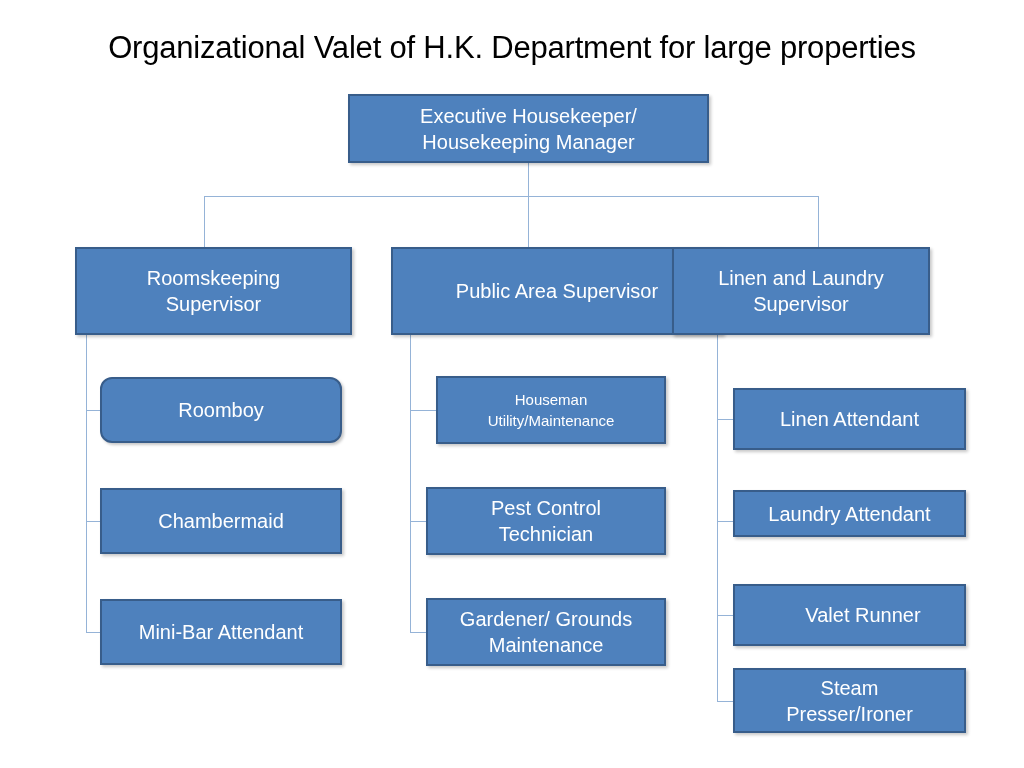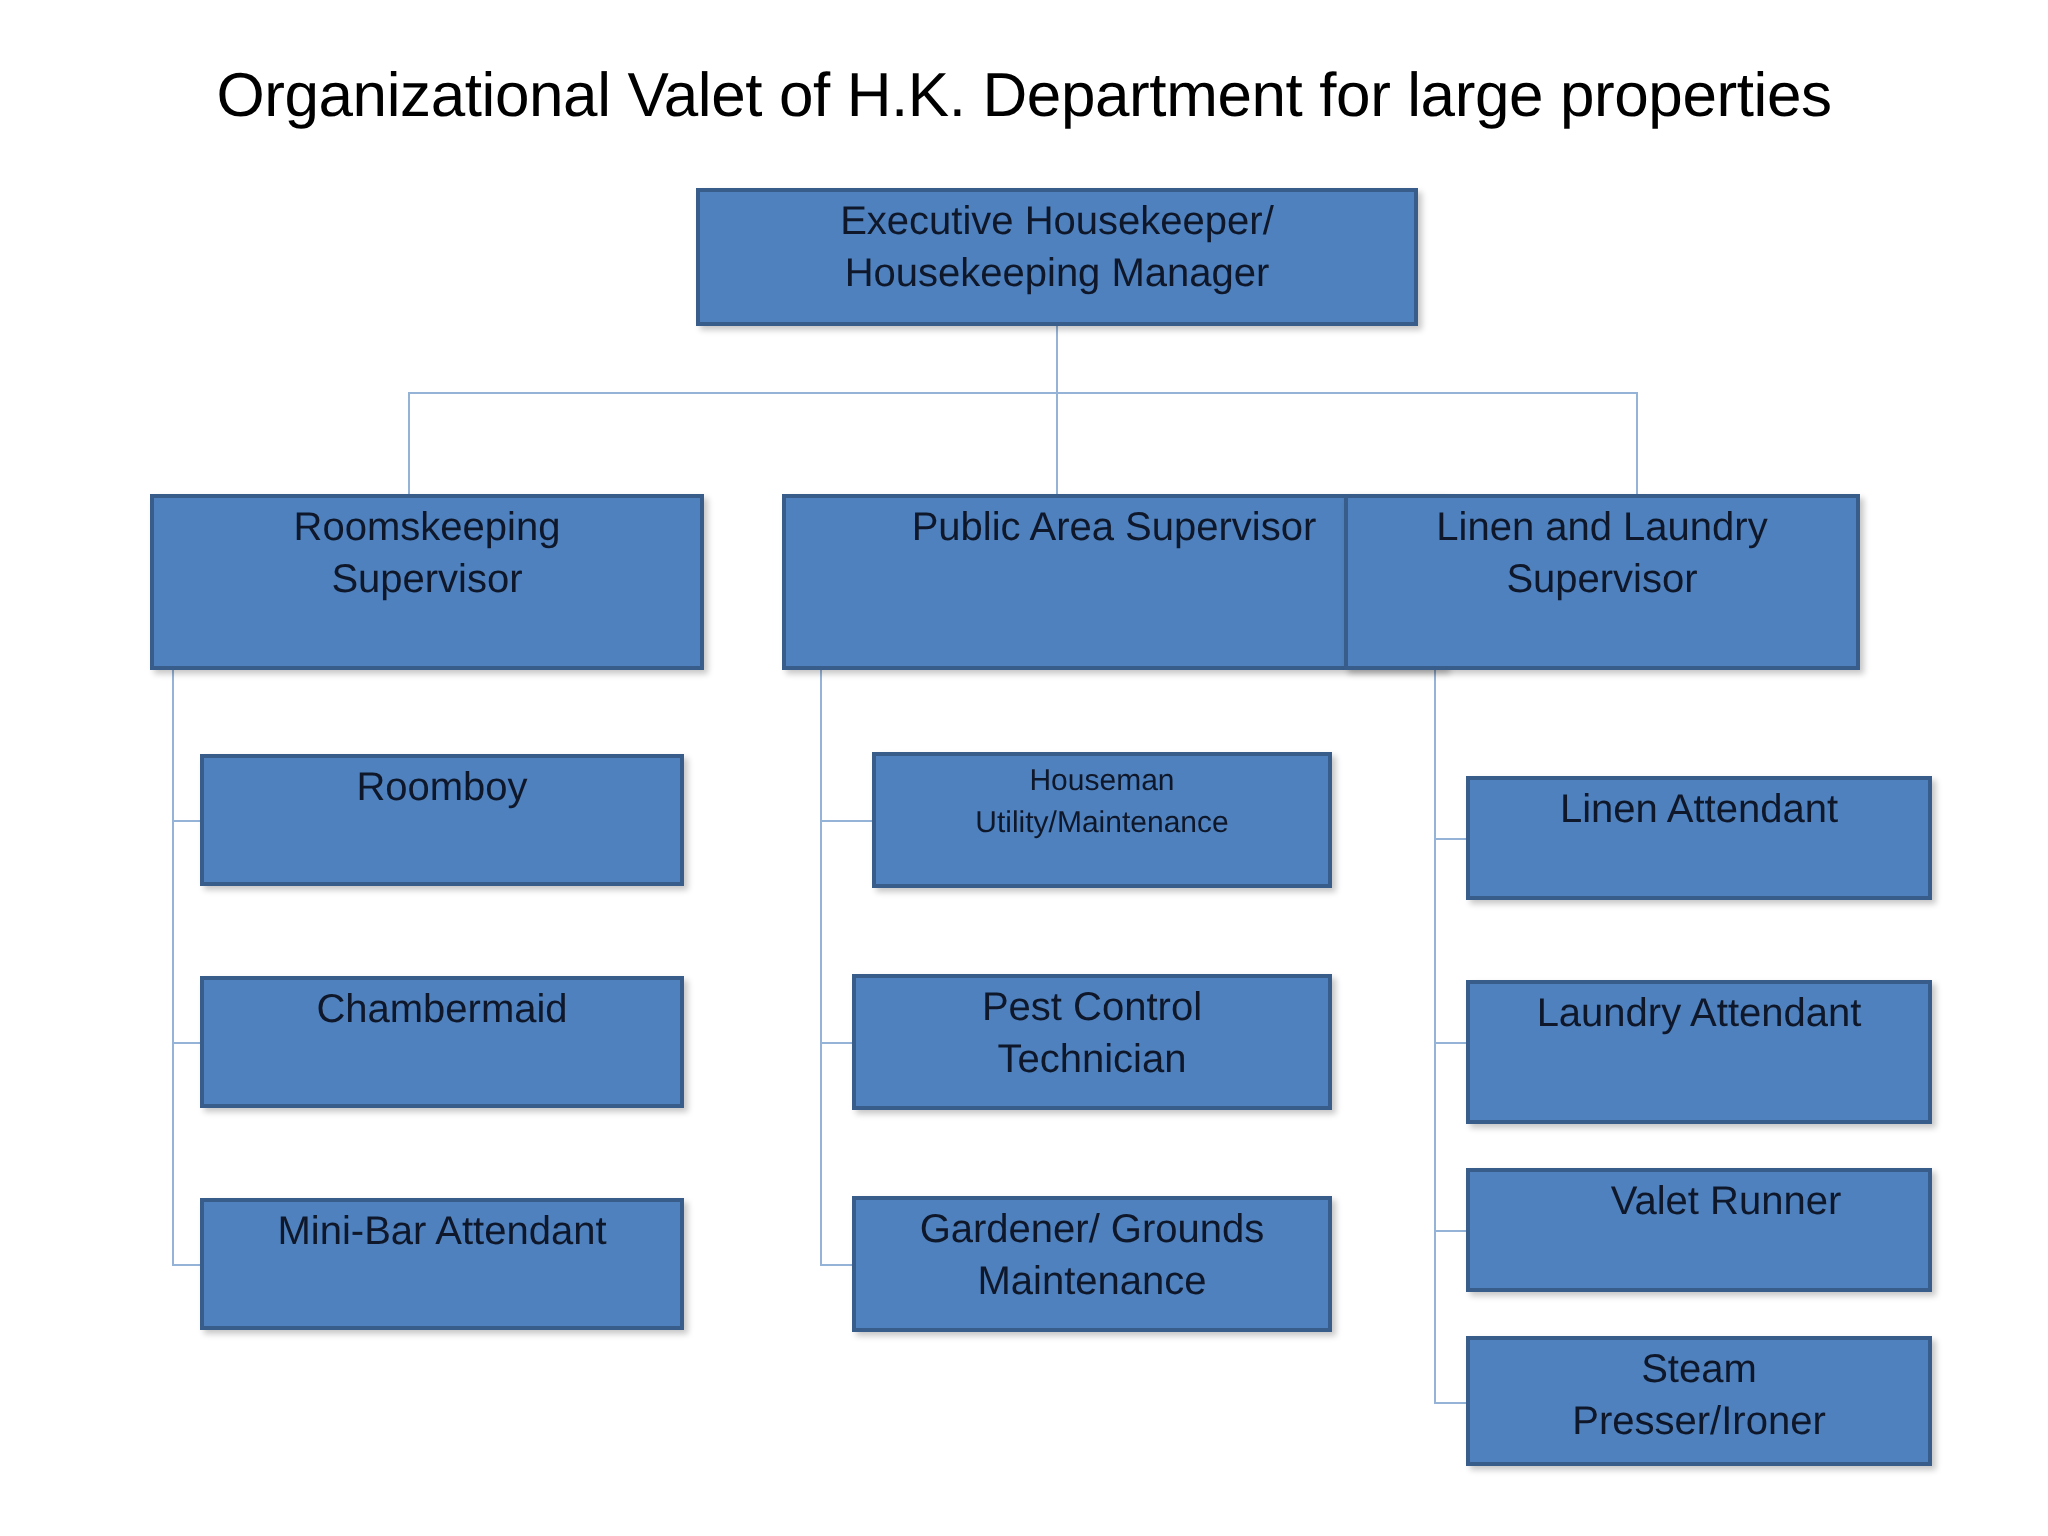--- a/index.html
+++ b/index.html
@@ -33,23 +33,23 @@
     letter-spacing: -0.2px;
     white-space: nowrap;
   }
 
   
   .node {
     position: absolute;
     box-sizing: border-box;
     background: #4E81BD;
     border: 2px solid #385D8A;
-    color: #0f172a;
+    color: #ffffff;
     display: flex;
-    align-items: flex-start;
+    align-items: center;
     justify-content: center;
     text-align: center;
     font-size: 20px;
     line-height: 26px;
     padding: 2px 6px;
     box-shadow: 2px 2px 3px rgba(0,0,0,0.22);
     z-index: 3;
   }
   .node .label {
     display: block;
@@ -113,21 +113,21 @@
 
   <div class="node" style="left:391px; top:247px; width:332px; height:88px;">
     <span class="label">Public Area Supervisor</span>
   </div>
 
   <div class="node" style="left:672px; top:247px; width:258px; height:88px;">
     <span class="label">Linen and Laundry
 Supervisor</span>
   </div>
 
-  <div class="node" style="left:100px; top:377px; width:242px; height:66px;">
+  <div class="node" style="left:100px; top:377px; width:242px; height:66px;border-radius:12px;">
     <span class="label">Roomboy</span>
   </div>
   <div class="node" style="left:100px; top:488px; width:242px; height:66px;">
     <span class="label">Chambermaid</span>
   </div>
   <div class="node" style="left:100px; top:599px; width:242px; height:66px;">
     <span class="label">Mini-Bar Attendant</span>
   </div>
 
   <div class="node small-text" style="left:436px; top:376px; width:230px; height:68px;">
@@ -139,21 +139,21 @@
 Technician</span>
   </div>
   <div class="node" style="left:426px; top:598px; width:240px; height:68px;">
     <span class="label">Gardener/ Grounds
 Maintenance</span>
   </div>
 
   <div class="node" style="left:733px; top:388px; width:233px; height:62px;">
     <span class="label">Linen Attendant</span>
   </div>
-  <div class="node" style="left:733px; top:490px; width:233px; height:72px;">
+  <div class="node" style="left:733px; top:490px; width:233px; height:47px;">
     <span class="label">Laundry Attendant</span>
   </div>
   <div class="node" style="left:733px; top:584px; width:233px; height:62px;padding-left:33px;">
     <span class="label">Valet Runner</span>
   </div>
   <div class="node" style="left:733px; top:668px; width:233px; height:65px;">
     <span class="label">Steam
 Presser/Ironer</span>
   </div>
 

